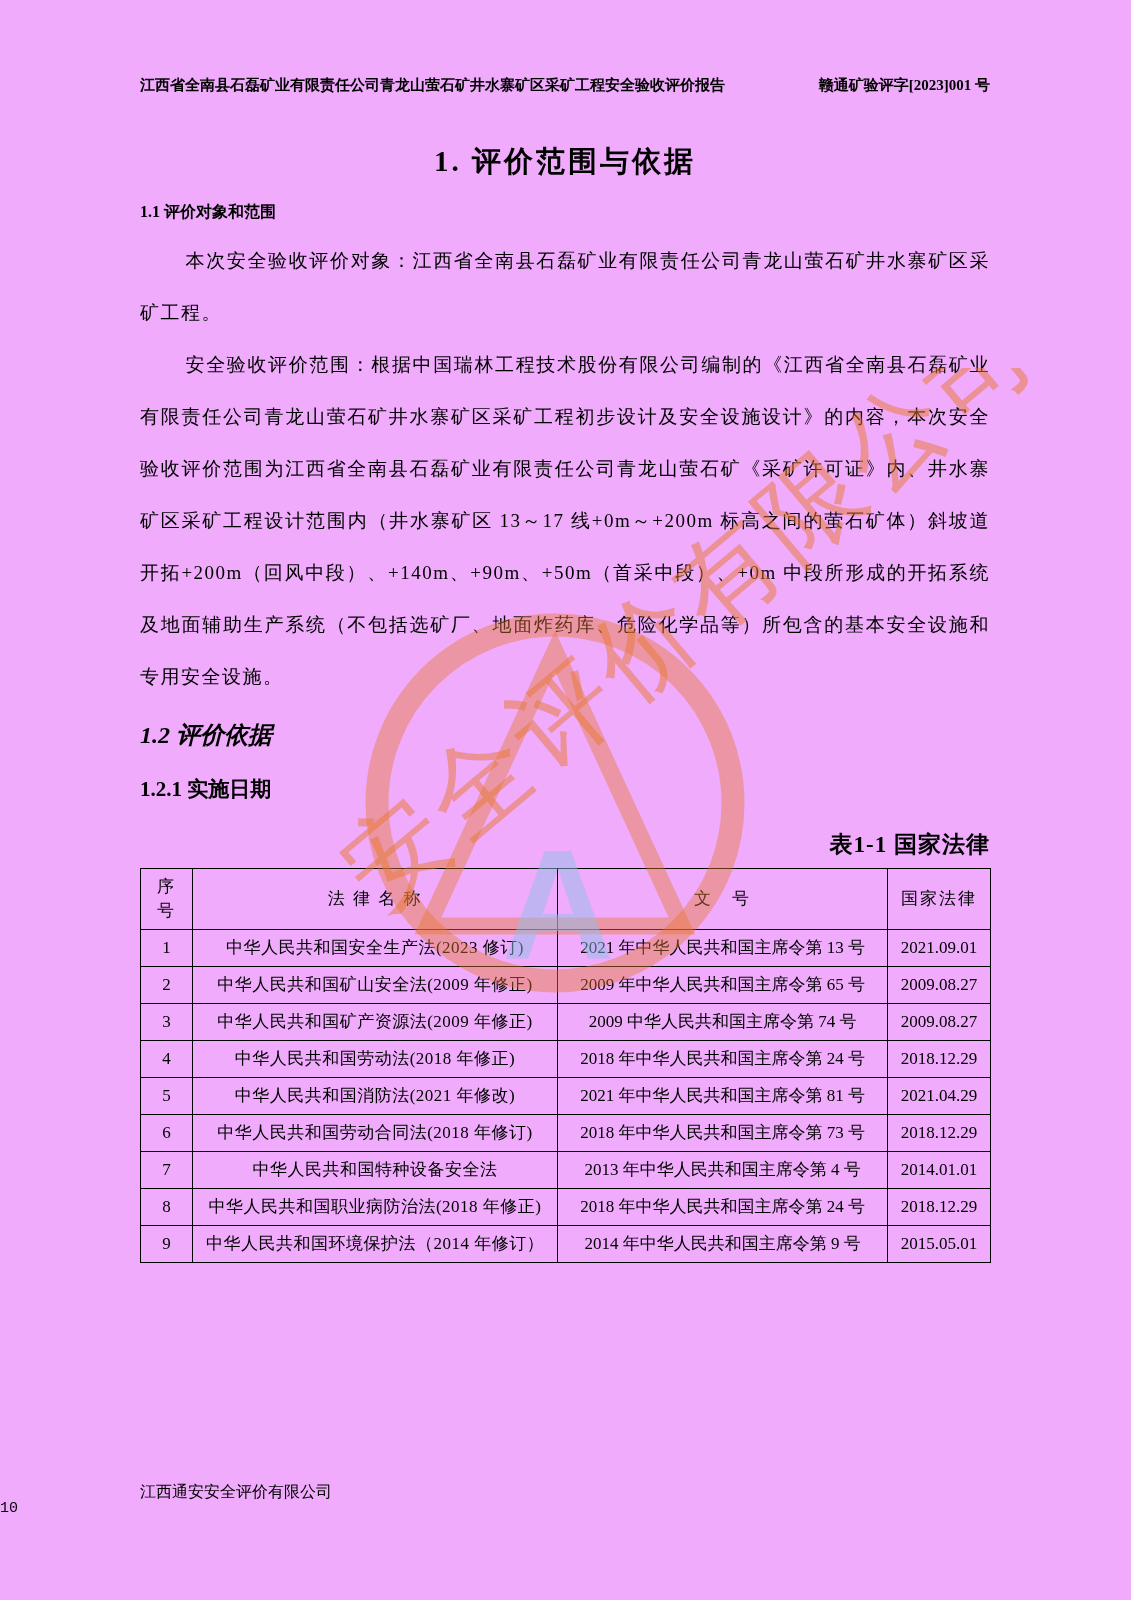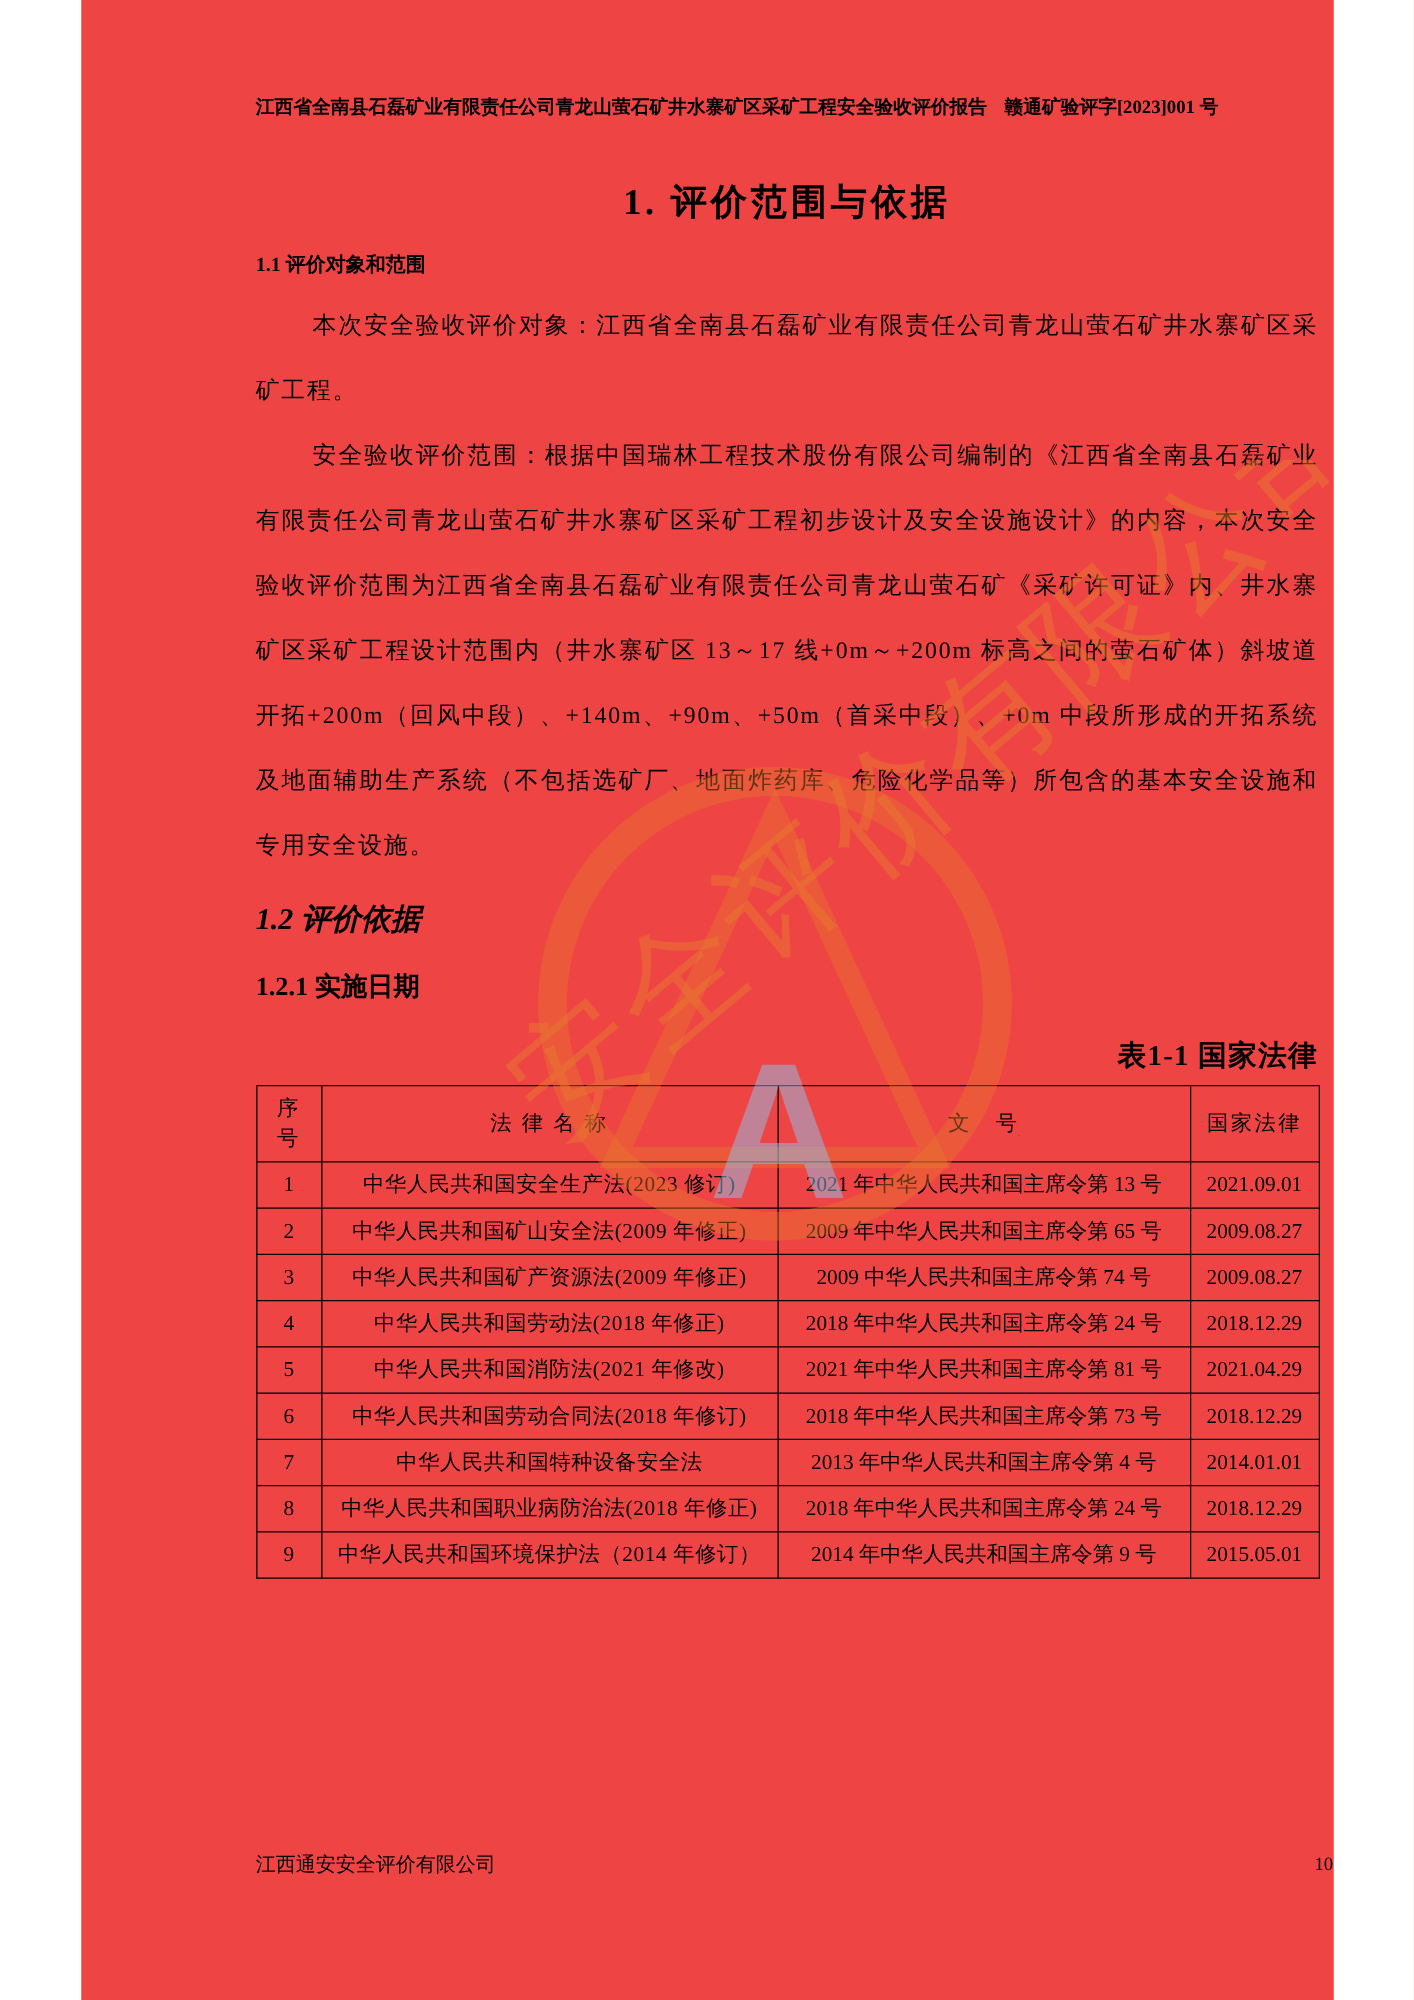--- a/index.html
+++ b/index.html
@@ -1,19 +1,19 @@
 <!DOCTYPE html>
 <html><head>
 <meta charset="utf-8">
 <style>
   * { margin:0; padding:0; box-sizing:border-box; }
   html,body { background:#ffffff; }
   .page {
-    position:relative; width:1002px; height:1600px; margin:0 auto;
-    background:#ef4444; color:#000;
+    position:relative; width:1131px; height:1600px; margin:0 auto;
+    background:#f0abfc; color:#000;
     font-family:"Liberation Serif","DejaVu Serif",serif;
     overflow:hidden;
   }
   .header {
     position:absolute; top:76px; left:140px; right:141px;
     display:flex; justify-content:space-between; gap:14px;
     font-weight:700; font-size:15px; white-space:nowrap;
   }
   .content { position:absolute; top:0; left:140px; width:850px; }
   .doc-title { margin-top:142px; text-align:center; font-size:29px; font-weight:700; letter-spacing:3px; }
@@ -33,21 +33,21 @@
   }
   table.laws th, table.laws td {
     border:1px solid #000; padding:6px 5px; text-align:center;
     vertical-align:middle; line-height:24px; overflow:hidden;
   }
   table.laws th { font-weight:400; white-space:pre-line; letter-spacing:2px; }
   col.c0 { width:52px; } col.c1 { width:365px; } col.c2 { width:330px; } col.c3 { width:103px; }
   td.c1 { text-align:left; padding-left:10px; letter-spacing:0.5px; }
   .footer { position:absolute; top:1482px; left:0; right:0; height:26px; font-size:16px; }
   .footer .company { position:absolute; left:140px; top:0;text-align:center; }
-  .footer .pagenum { position:absolute; left:0; right:0; top:2px; text-align:right; font-size:15px; }
+  .footer .pagenum { position:absolute; left:0; right:0; top:18px; text-align:left; font-size:15px;font-family:Liberation Mono, monospace; }
   .watermark {
     position:absolute; left:310px; top:368px; width:821px; height:700px;
     pointer-events:none; z-index:4;
   }
 </style>
 </head>
 <body>
 
 <div class="page">
 

